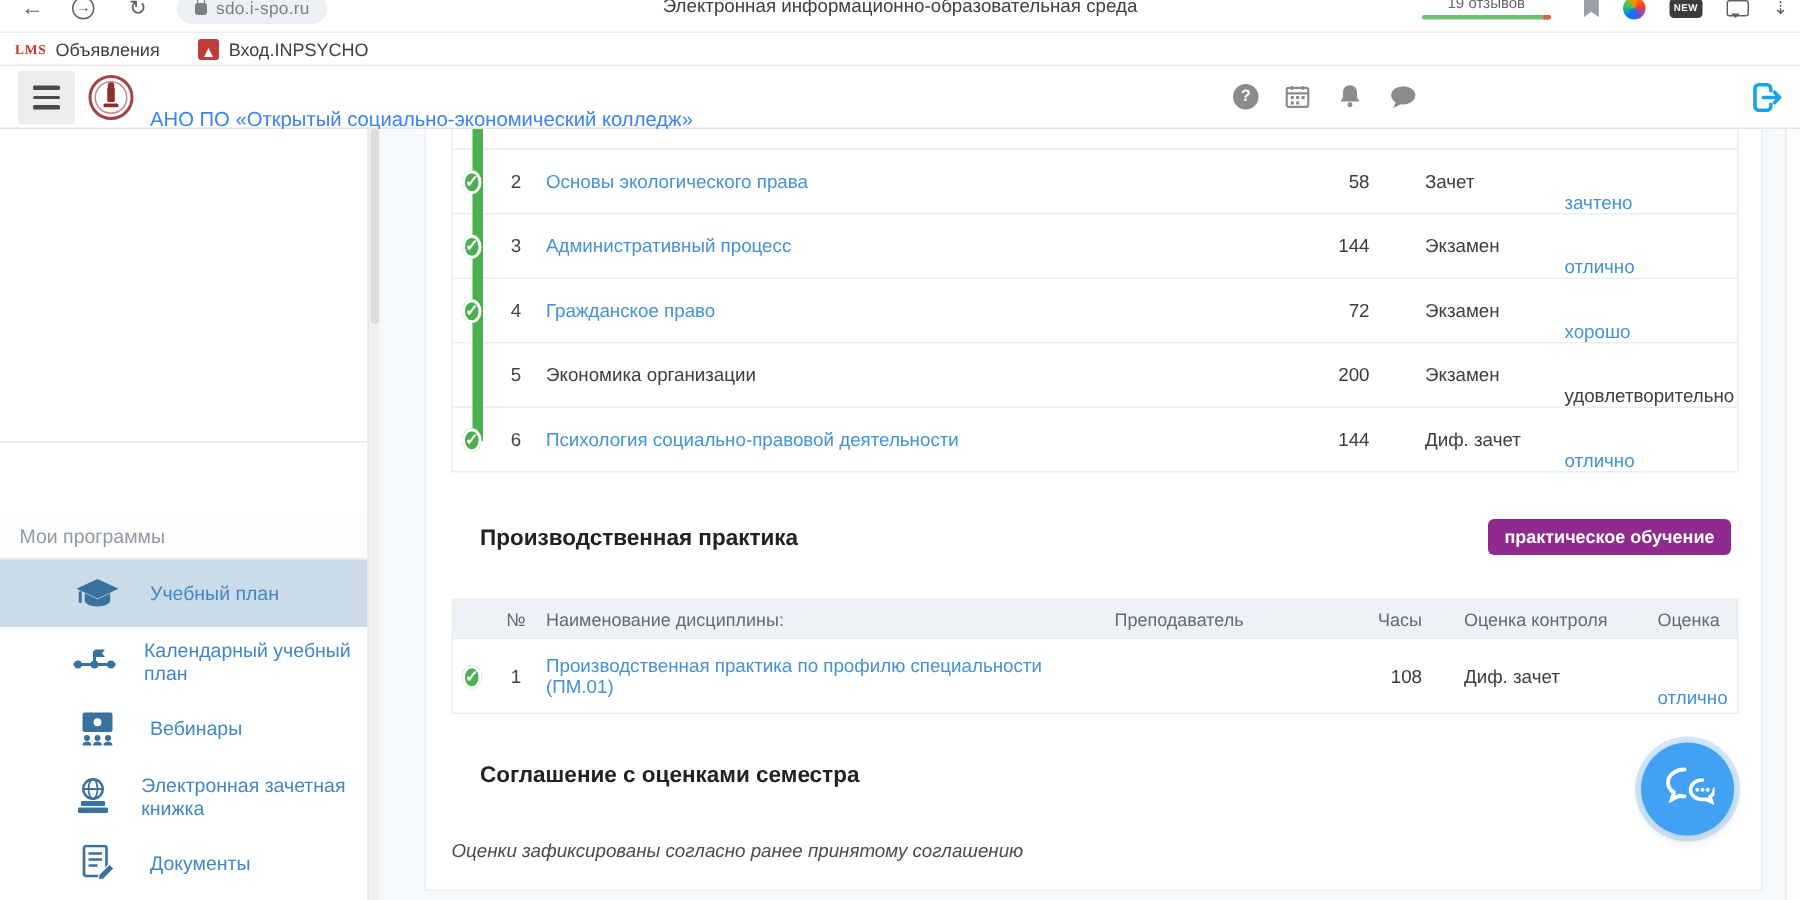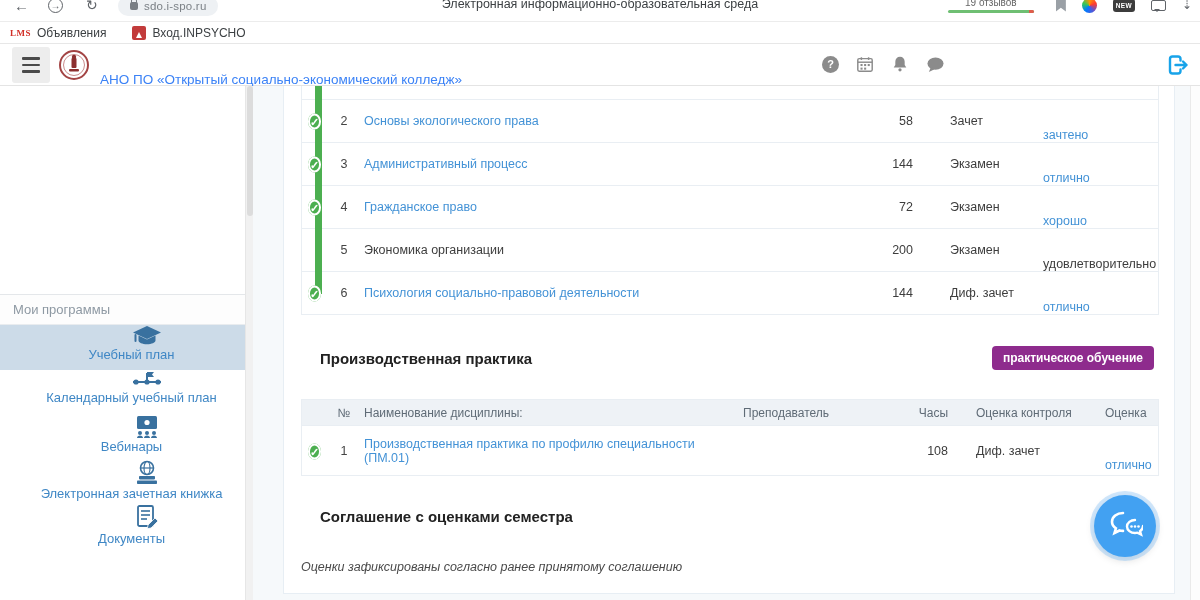--- a/index.html
+++ b/index.html
@@ -49,25 +49,25 @@
   
   .bodyrow { position:relative; height:534px; background:#f6f9fb; }
   .sidebar { position:absolute; left:0; top:0; bottom:0; width:245px; background:#fff; }
   .sidebar-scroll { position:absolute; left:245px; top:0; bottom:0; width:8px; background:#f1f1f1; border-left:1px solid #e6e6e6; }
   .sidebar-scroll .thumb { position:absolute; top:0; left:1px; width:6px; height:130px; background:#dcdcdc; border-radius:3px; }
   .main { position:absolute; left:253px; right:0; top:0; bottom:0; background:#f6f9fb; }
   .page-scrollbar { position:absolute; right:0; top:0; bottom:0; width:10px; background:#fdfdfd; border-left:1px solid #eaeaea; }
 
   
   .side-empty { height:209px; border-bottom:1px solid #e4e7ea; background:#fff; }
-  .side-sect { height:30px; display:flex; align-items:center; padding-left:13px; font-size:13px; color:#8e99a3; border-bottom:1px solid #e9ecef; background:#fdfdfd; }
+  .side-sect { height:30px; display:flex; align-items:center; padding-left:13px; font-size:13px; color:#8e99a3; border-bottom:1px solid #e9ecef; background:#fdfdfd;margin-top:48px; }
   .program { background:#dfeaf4; padding:9px 30px 9px 13px; position:relative; cursor:pointer; }
   .program-label { font-size:13px; color:#52708e; line-height:1.55; }
   .chev { position:absolute; right:14px; top:20px; width:9px; height:9px; border-left:2px solid #4a90d2; border-top:2px solid #4a90d2; transform:rotate(45deg); }
-  .side-item { height:45px; display:flex; align-items:center; cursor:pointer; background:#fff;flex-direction:column; }
+  .side-item { height:45px; display:flex; align-items:center; cursor:pointer; background:#fff; }
   .side-item.active { background:#ccdbe8; }
   .side-ic { width:34px; margin-left:48px; display:flex; justify-content:center; }
   .side-label { margin-left:18px; font-size:13px; color:#3f87c5; }
 
   
   .card { position:absolute; left:30px; top:0; width:892px; height:508px; background:#fff; border:1px solid #e7eef4; border-top:none; }
   .sem-table { position:relative; margin:0 15px 0 17px; border:1px solid #e9eef3; border-top:none; }
   .timeline-bar { position:absolute; left:13px; top:0; width:7px; height:208px; background:#4caf50; z-index:1; }
   .sem-row { position:relative; display:grid; grid-template-columns:40px 1fr 60px 130px 115px; align-items:center; height:43px; border-top:1px solid #e9eef3; padding-left:22px; }
   .sem-row-partial { height:13px; border-top:none !important; }

